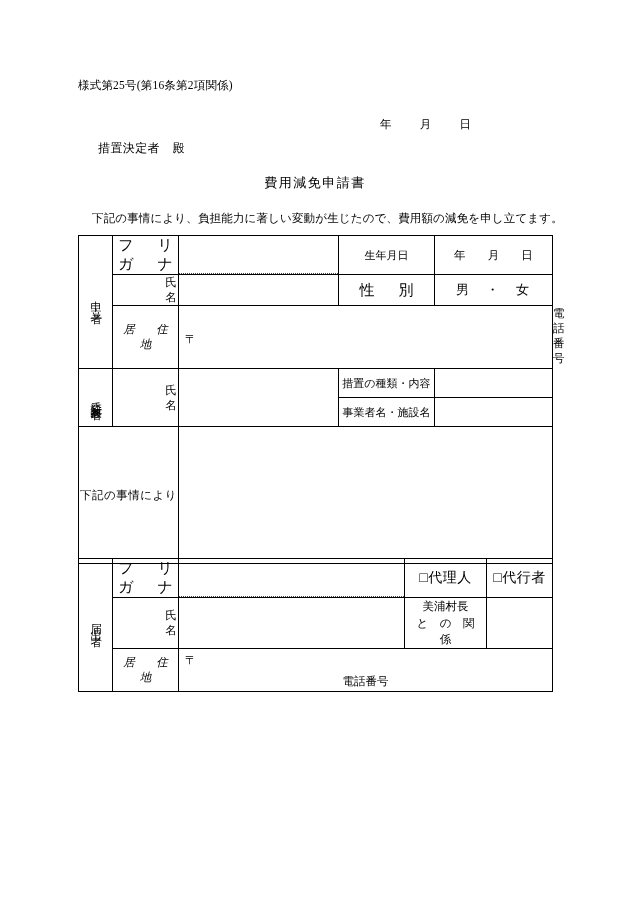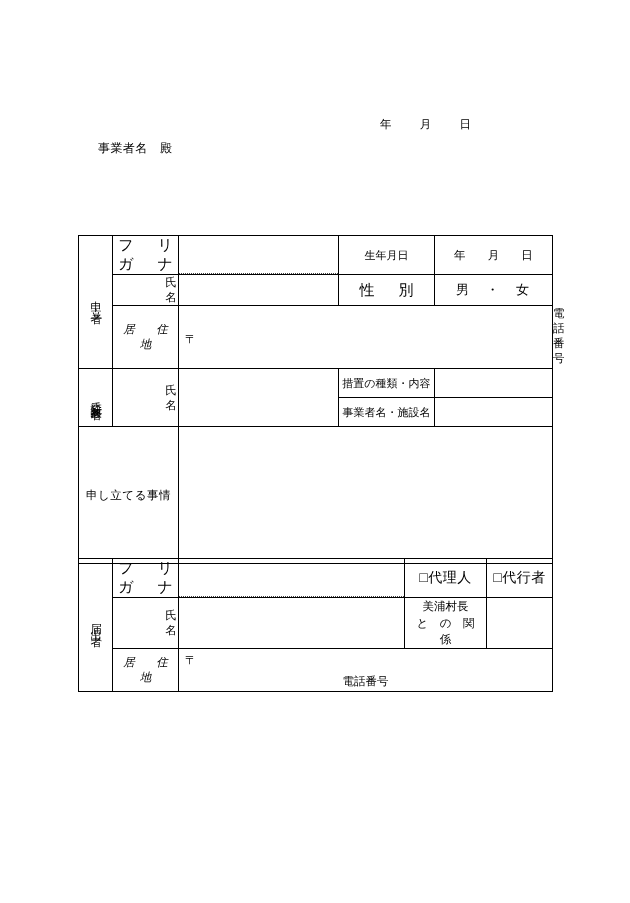--- a/index.html
+++ b/index.html
@@ -140,28 +140,31 @@
   .danjo { font-size: 13px; letter-spacing: 2px; }
   .reason-label { font-size: 11.5px; letter-spacing: 0.5px; }
   .twoline { line-height: 1.45; font-size: 11.5px; }
   .chk { font-size: 14px; letter-spacing: 0.5px; }
 </style>
 </head>
 <body>
 
 <div class="page">
 
+  <div class="form-number">様式第25号(第16条第2項関係)</div>
 
   <div class="date-line">
     <span>年</span><span class="gap"></span><span>月</span><span class="gap"></span><span>日</span>
   </div>
 
-  <div class="addressee">事業者名　殿</div>
-
-
+  <div class="addressee">措置決定者　殿</div>
+
+  <div class="doc-title">費用減免申請書</div>
+
+  <div class="lead"><span class="indent"></span><span>下記の事情により、負担能力に著しい変動が生じたので、費用額の減免を申し立てます。</span></div>
 
   <table class="form t1">
     <colgroup>
       <col style="width:34px">
       <col style="width:66px">
       <col style="width:160px">
       <col style="width:96px">
       <col style="width:118px">
     </colgroup>
     <tbody>
@@ -224,21 +227,21 @@
       </tr>
       <tr>
         <td style="height:28px">
           <span>事業者名・施設名</span>
         </td>
         <td></td>
       </tr>
 
       <tr>
         <td colspan="2" style="height:136px">
-          <span class="reason-label">申し立てる事情</span>
+          <span class="reason-label">下記の事情により</span>
         </td>
         <td colspan="3"></td>
       </tr>
     </tbody>
   </table>
 
   <table class="form t2">
     <colgroup>
       <col style="width:34px">
       <col style="width:66px">

